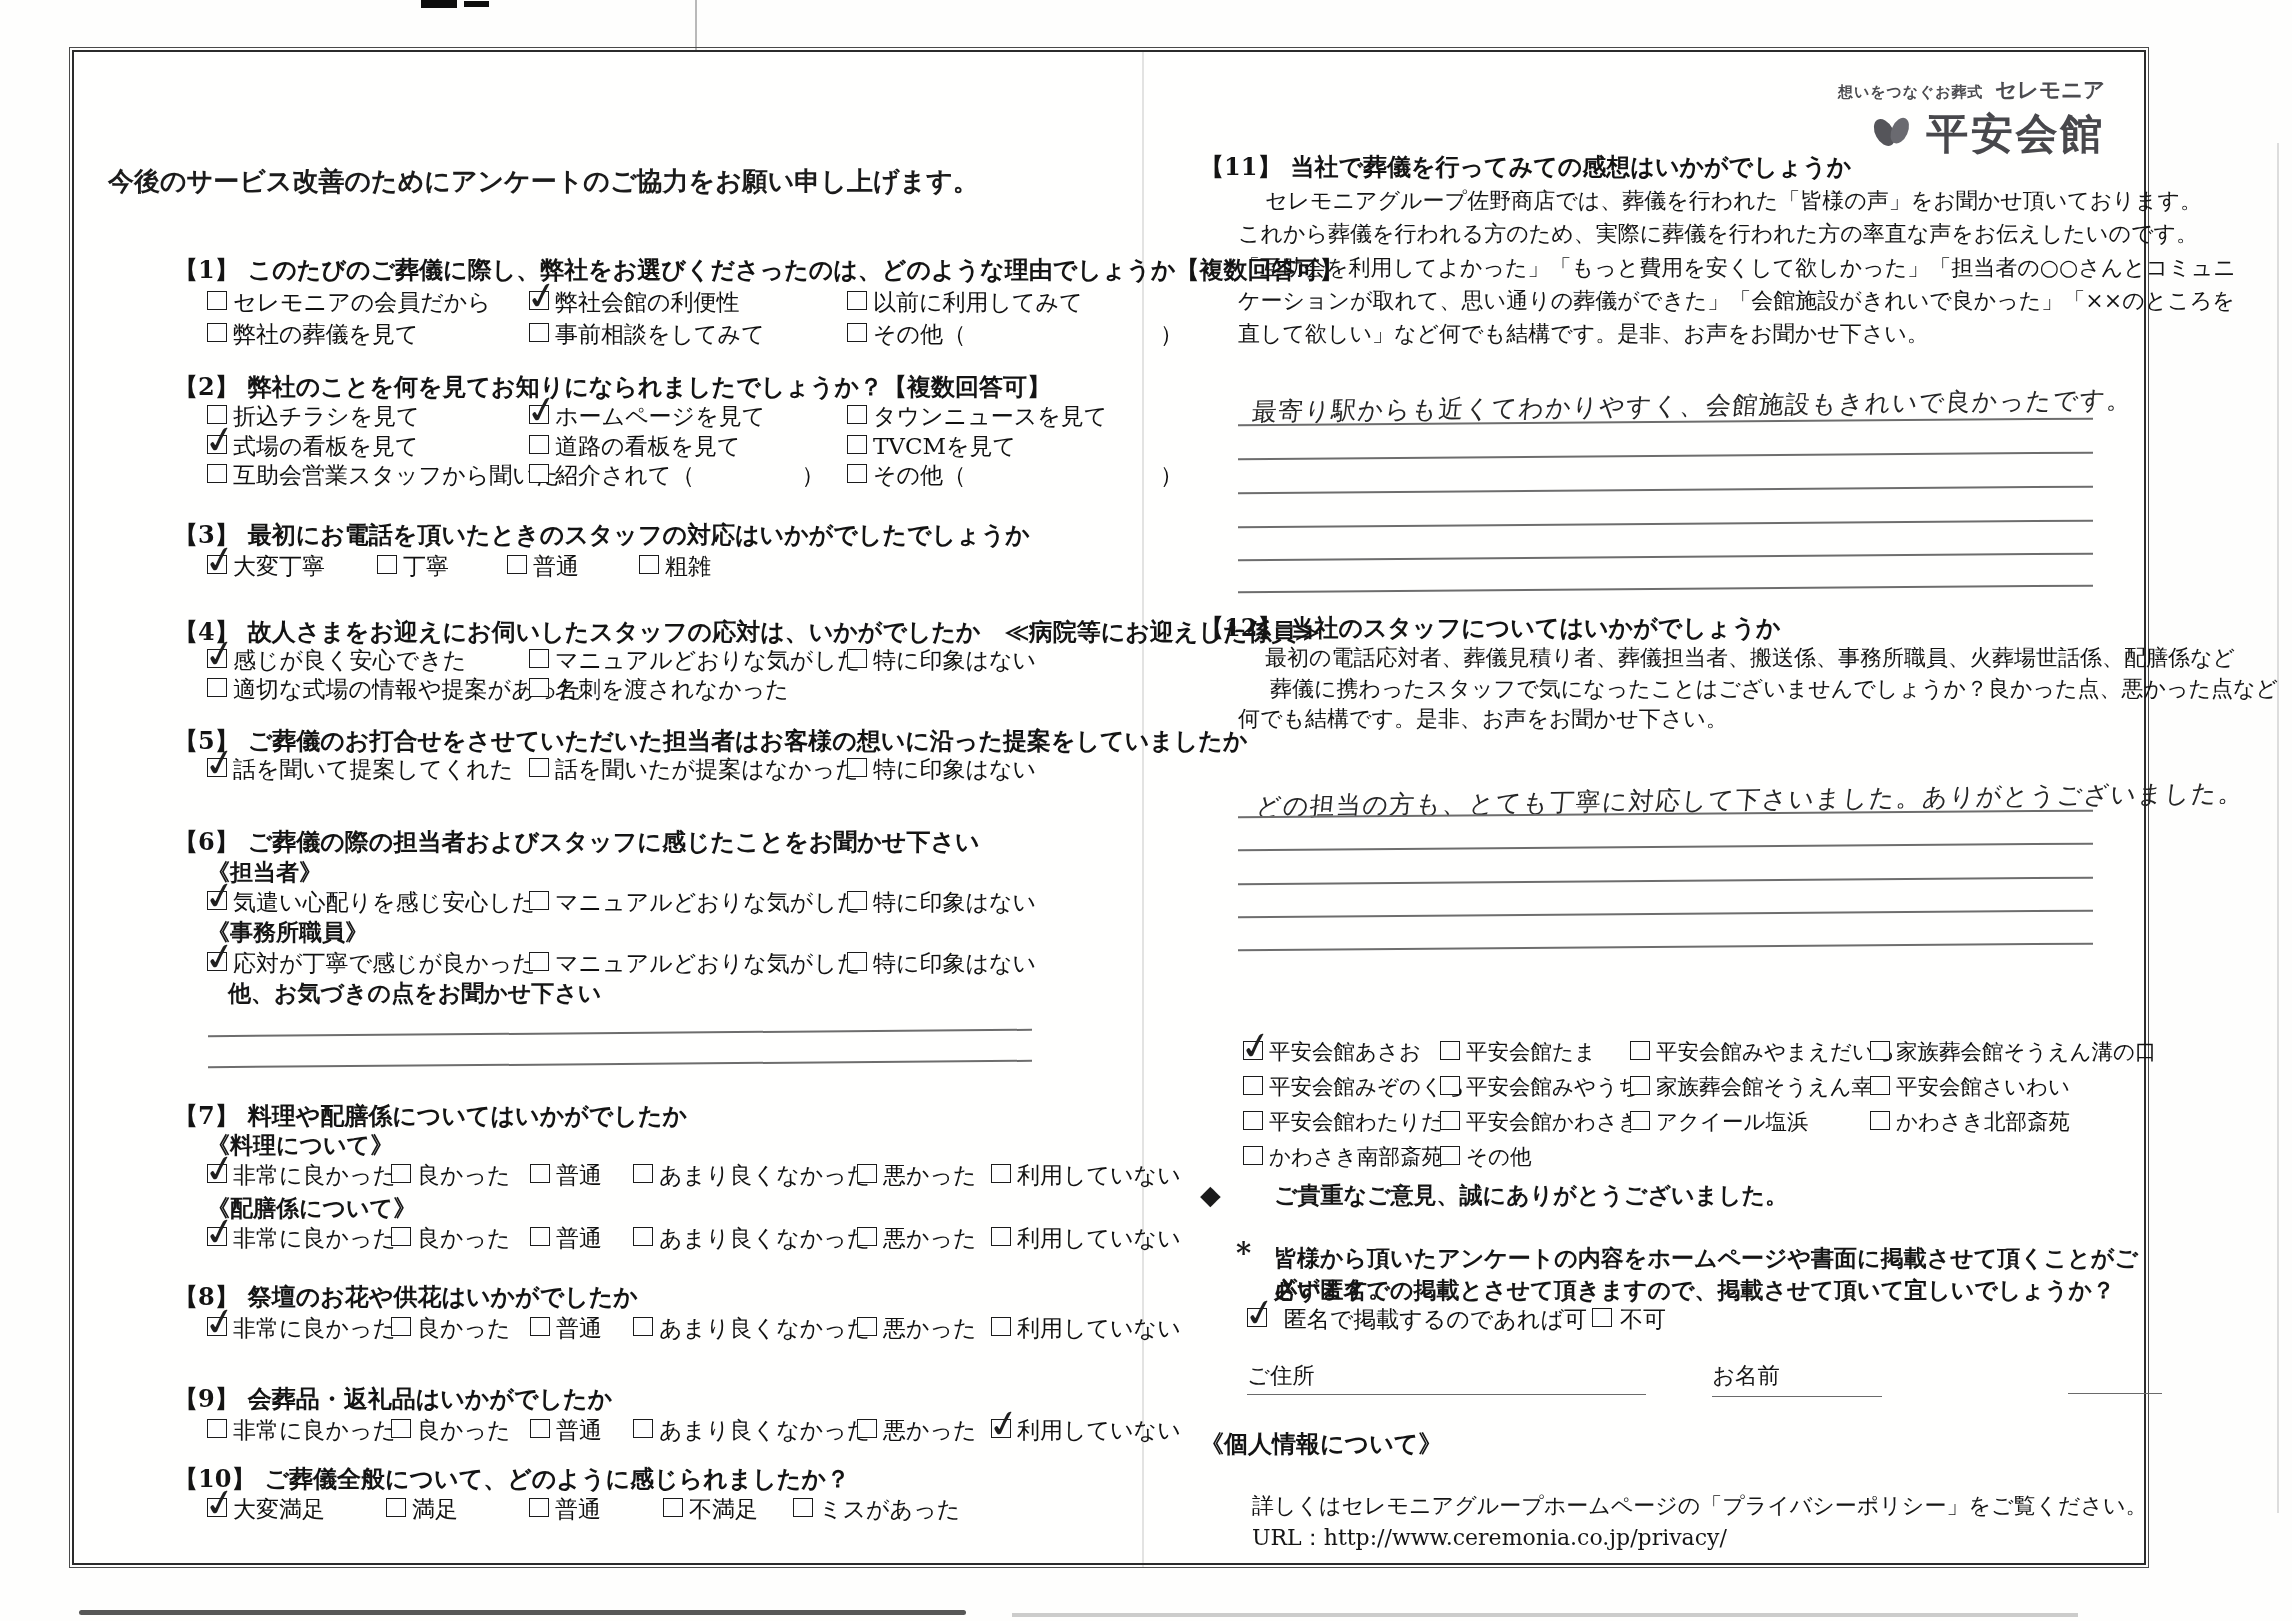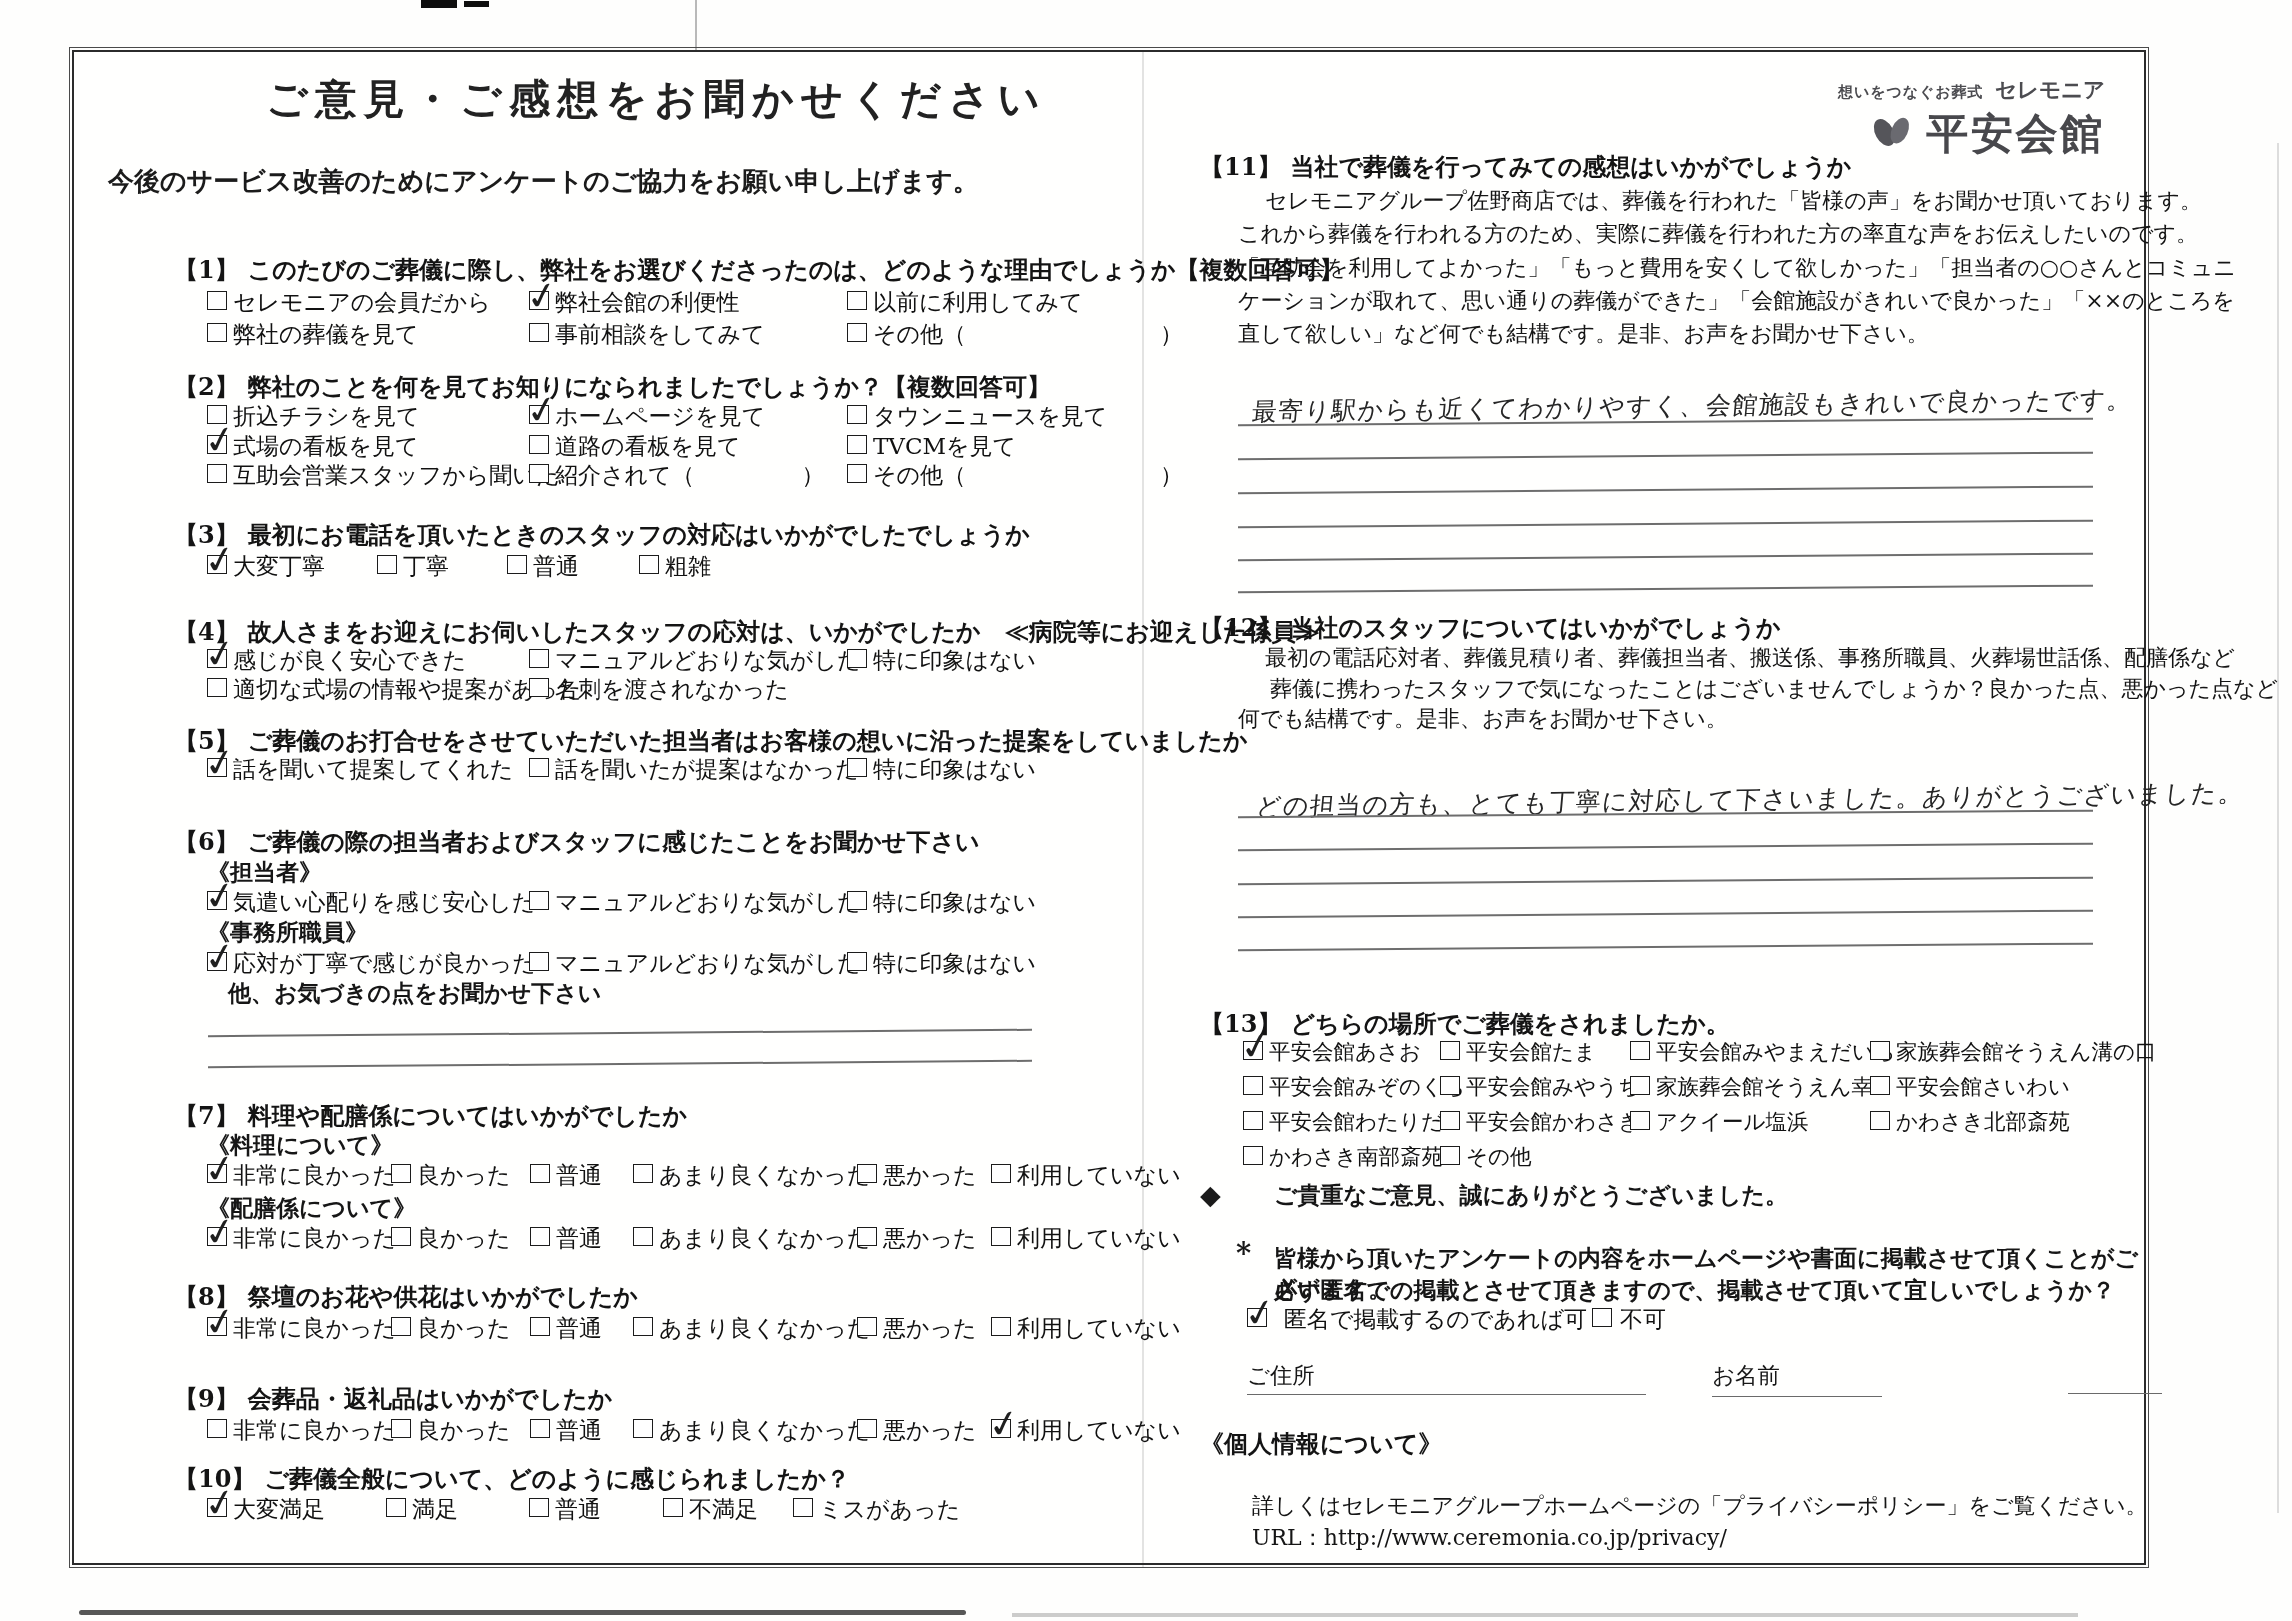--- a/index.html
+++ b/index.html
@@ -55,21 +55,20 @@
   <div class="abs art" style="left:421px;top:0;width:36px;height:8px;"></div>
   <div class="abs art" style="left:464px;top:0.9px;width:25px;height:6.3px;"></div>
   <div class="abs" style="left:695px;top:0;width:1.8px;height:50px;background:#b9b9b9;"></div>
   <div class="abs" style="left:79px;top:1610px;width:887px;height:5.4px;background:#3a3a3a;opacity:.85;border-radius:2.7px;"></div>
   <div class="abs" style="left:1012px;top:1613px;width:1066px;height:3.6px;background:#9a9a9a;opacity:.5;"></div>
   <div class="abs" style="left:2277px;top:143px;width:1.8px;height:1370px;background:#cfcfcf;opacity:.7;"></div>
 
   <div class="frame">
     <div class="abs fold"></div>
 
-    <div class="abs doc-title">ご意見・ご感想をお聞かせください</div>
 
     <div class="abs intro">
       <div>今後のサービス改善のためにアンケートのご協力をお願い申し上げます。</div>
     </div>
 
     <div class="abs qtitle" style="left:100px;top:202px;">
       <span class="qno">【1】</span><span>このたびのご葬儀に際し、弊社をお選びくださったのは、どのような理由でしょうか【複数回答可】</span>
     </div>
     <div class="abs row" style="left:133px;top:235px;width:976px;">
       <span class="opt c1">
@@ -436,23 +435,20 @@
     <div class="abs rbody" style="left:1191px;top:591px;">最初の電話応対者、葬儀見積り者、葬儀担当者、搬送係、事務所職員、火葬場世話係、配膳係など</div>
     <div class="abs rbody" style="left:1164px;top:622px;margin-left:32px;">葬儀に携わったスタッフで気になったことはございませんでしょうか？良かった点、悪かった点など</div>
     <div class="abs rbody" style="left:1164px;top:652px;">何でも結構です。是非、お声をお聞かせ下さい。</div>
     <div class="abs hand" style="left:1182px;top:731px;">どの担当の方も、とても丁寧に対応して下さいました。ありがとうございました。</div>
     <div class="rule" style="left:1164px;top:761px;width:855px;"></div>
     <div class="rule" style="left:1164px;top:794px;width:855px;"></div>
     <div class="rule" style="left:1164px;top:828px;width:855px;"></div>
     <div class="rule" style="left:1164px;top:861px;width:855px;"></div>
     <div class="rule" style="left:1164px;top:894px;width:855px;"></div>
 
-    <div class="abs qtitle" style="left:1126px;top:956px;">
-      <span class="qno">【13】</span><span>どちらの場所でご葬儀をされましたか。</span>
-    </div>
     <div class="abs row k" style="left:1169px;top:985px;">
       <span class="opt ka">
           <i class="box checked"></i>
           <span class="ol">平安会館あさお</span>
         </span>
       <span class="opt kb">
           <i class="box"></i>
           <span class="ol">平安会館たま</span>
         </span>
       <span class="opt kc">

